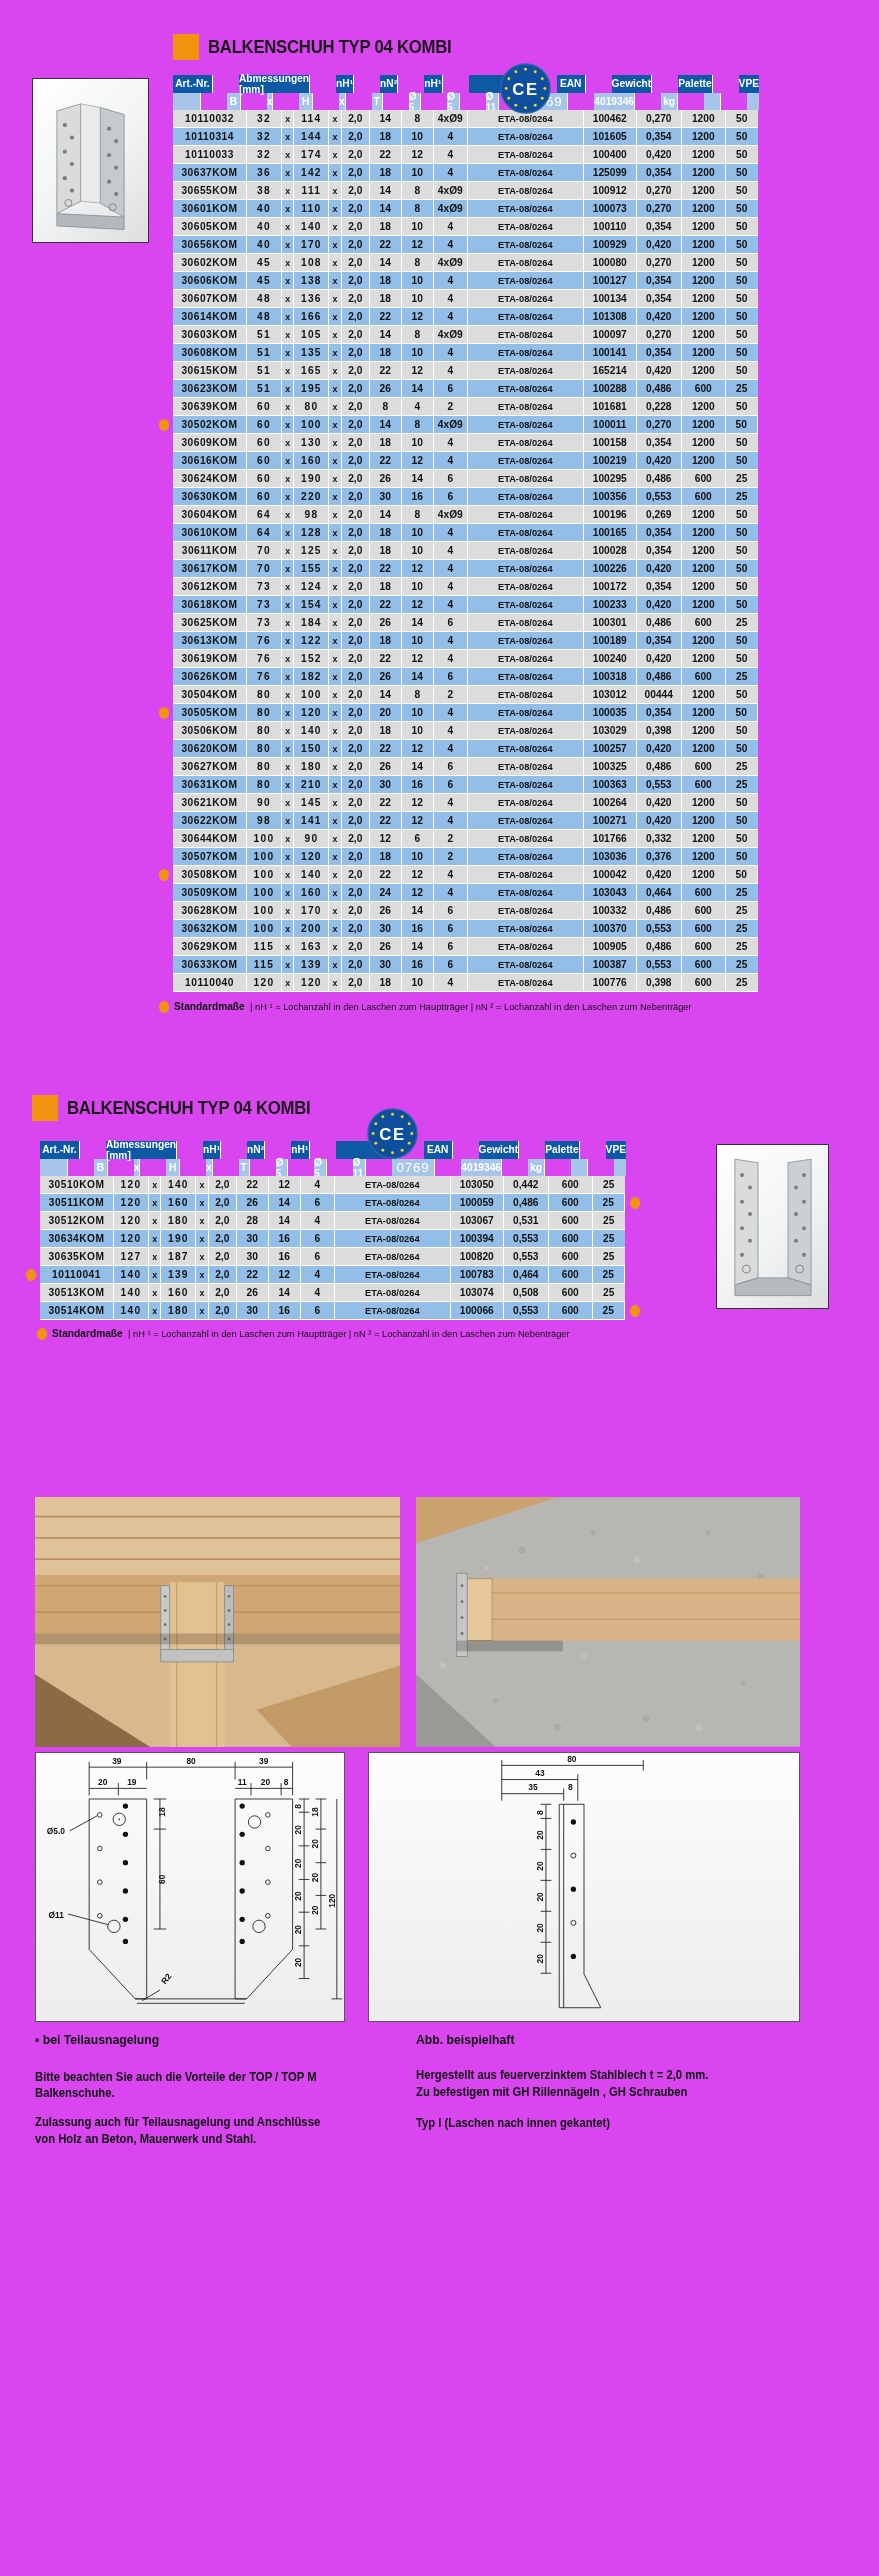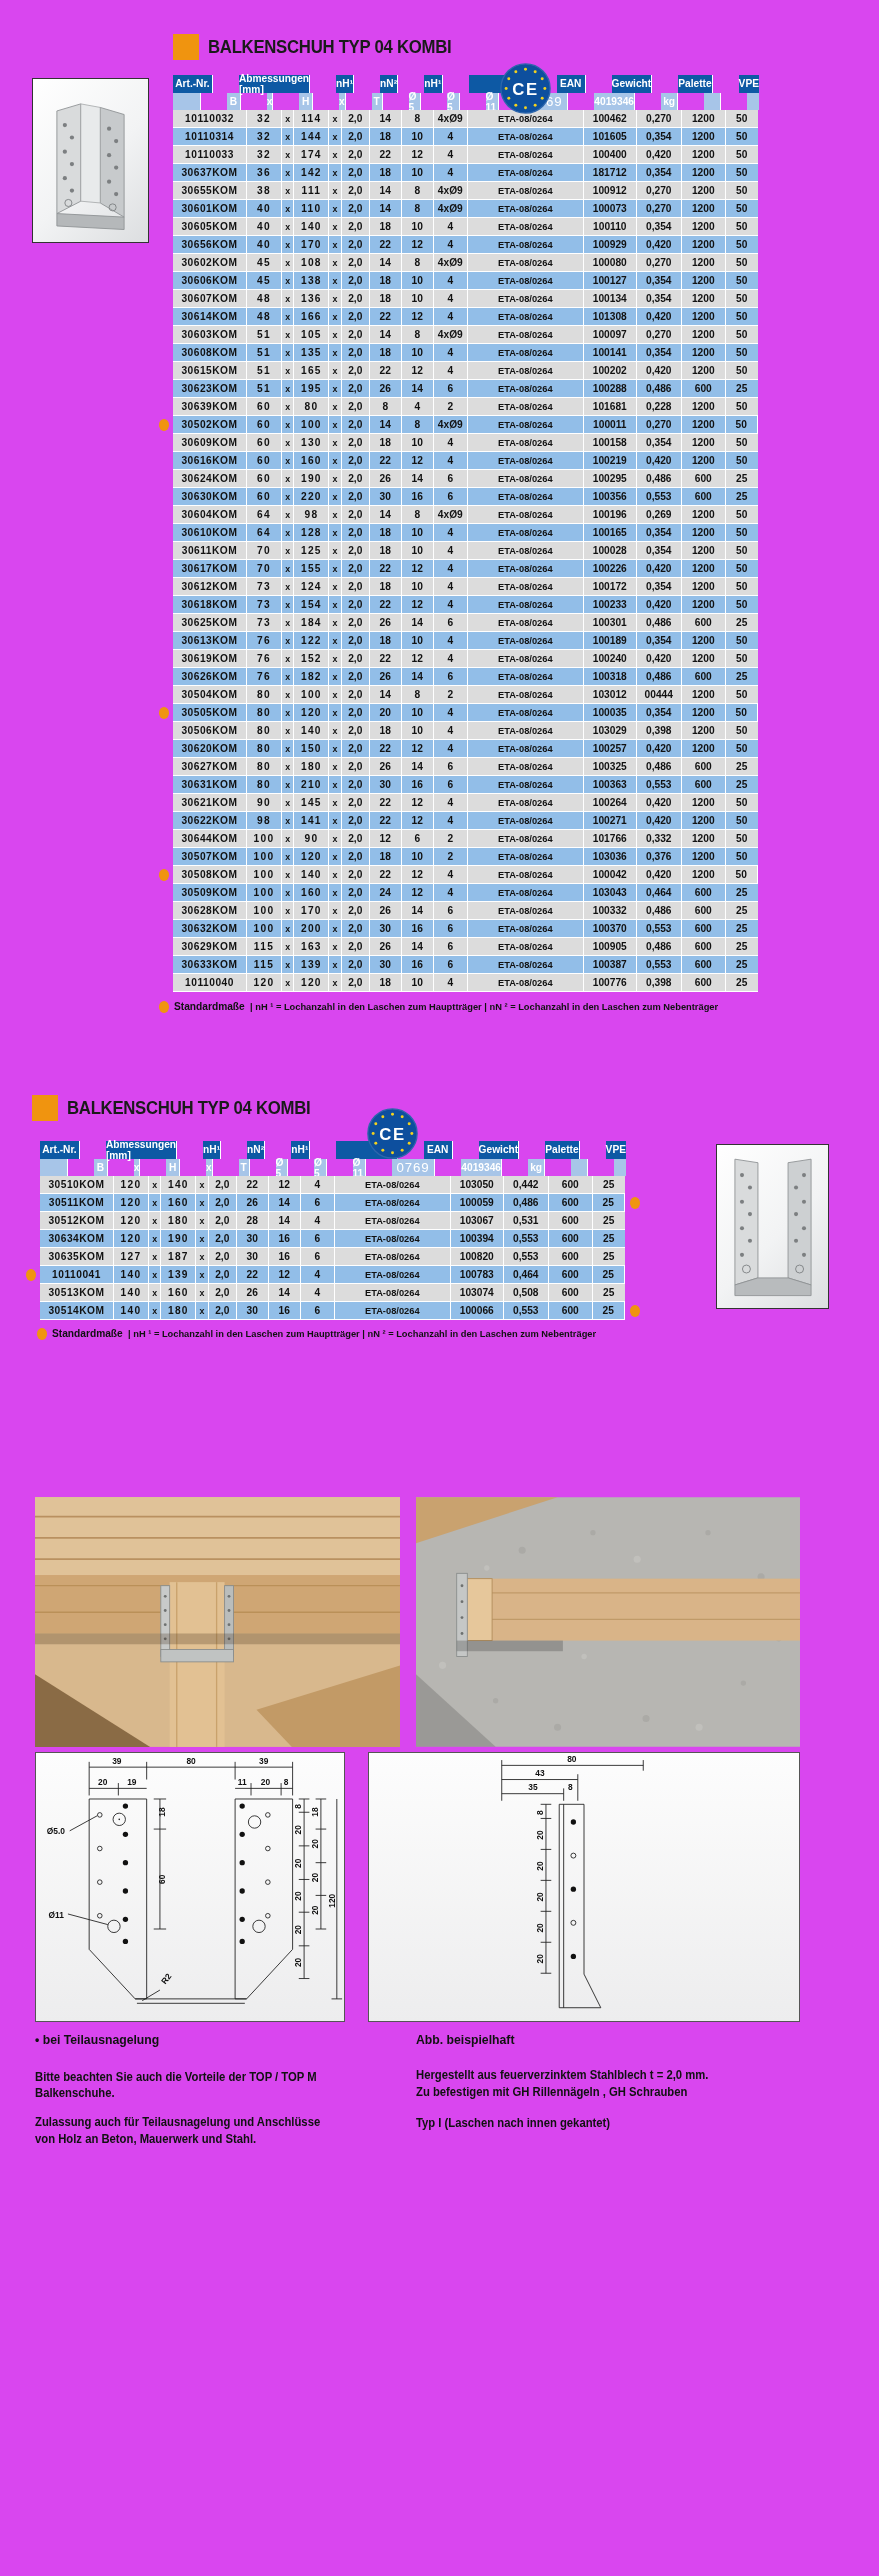--- a/index.html
+++ b/index.html
@@ -48,21 +48,21 @@
   .dot { position:absolute; width:9.7px; height:11.5px; border-radius:50%; background:#f0940f; top:2.7px; }
   .dot.L { left:-14px; } .dot.R { right:-14px; }
 
   
   .ce-badge { position:absolute; width:51px; height:51px; }
 
   
   .footnote { position:absolute; display:flex; align-items:center; gap:5.3px; }
   .footnote .fdot { width:9.7px; height:11.5px; border-radius:50%; background:#f0940f; }
   .footnote .fb { font-size:10.2px; font-weight:bold; color:#111; }
-  .footnote .fr { font-size:9.3px; font-weight:bold; color:#111; }
+  .footnote .fr { font-size:9.3px; font-weight:normal; color:#111; }
 
   
   .imgbox { position:absolute; border:0.9px solid #333; background:linear-gradient(135deg,#ffffff 0%,#f2f3f4 55%,#dcdee0 100%); }
 
   
   .photo { position:absolute; overflow:hidden; }
   .drawbox { position:absolute; border:0.9px solid #555; background:linear-gradient(180deg,#fdfdfd,#ededee); }
   .dim { font-size:9.5px; font-weight:bold; fill:#111; }
   .dln { stroke:#222; stroke-width:1; fill:none; }
 
@@ -188,21 +188,21 @@
           <div class="cell c-art">30637KOM</div>
           <div class="cell c-b">36</div>
           <div class="cell c-x">x</div>
           <div class="cell c-h">142</div>
           <div class="cell c-x">x</div>
           <div class="cell c-t">2,0</div>
           <div class="cell c-d">18</div>
           <div class="cell c-d">10</div>
           <div class="cell c-d11">4</div>
           <div class="cell c-eta">ETA-08/0264</div>
-          <div class="cell c-ean">181712</div>
+          <div class="cell c-ean">125099</div>
           <div class="cell c-kg">0,354</div>
           <div class="cell c-pal">1200</div>
           <div class="cell c-vpe">50</div>
         </div>
         <div class="trow gray">
           <div class="cell c-art">30655KOM</div>
           <div class="cell c-b">38</div>
           <div class="cell c-x">x</div>
           <div class="cell c-h">111</div>
           <div class="cell c-x">x</div>
@@ -364,21 +364,21 @@
           <div class="cell c-art">30615KOM</div>
           <div class="cell c-b">51</div>
           <div class="cell c-x">x</div>
           <div class="cell c-h">165</div>
           <div class="cell c-x">x</div>
           <div class="cell c-t">2,0</div>
           <div class="cell c-d">22</div>
           <div class="cell c-d">12</div>
           <div class="cell c-d11">4</div>
           <div class="cell c-eta">ETA-08/0264</div>
-          <div class="cell c-ean">100202</div>
+          <div class="cell c-ean">165214</div>
           <div class="cell c-kg">0,420</div>
           <div class="cell c-pal">1200</div>
           <div class="cell c-vpe">50</div>
         </div>
         <div class="trow blue">
           <div class="cell c-art">30623KOM</div>
           <div class="cell c-b">51</div>
           <div class="cell c-x">x</div>
           <div class="cell c-h">195</div>
           <div class="cell c-x">x</div>

